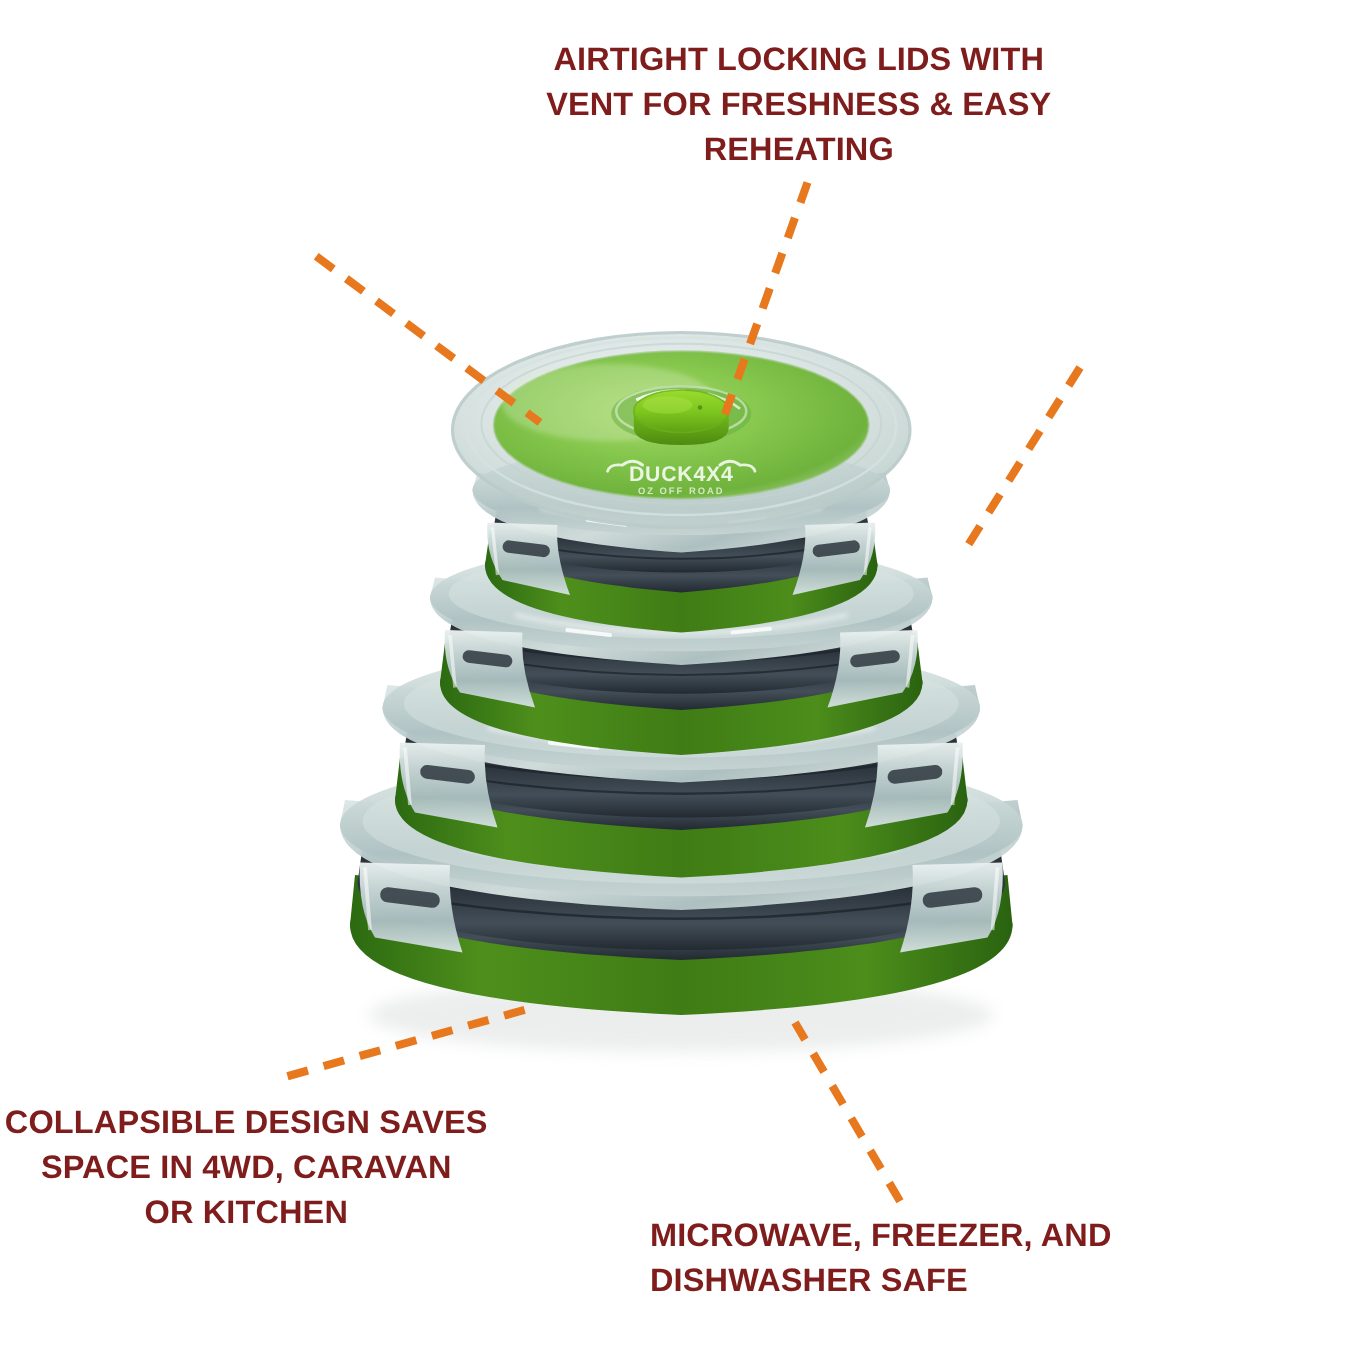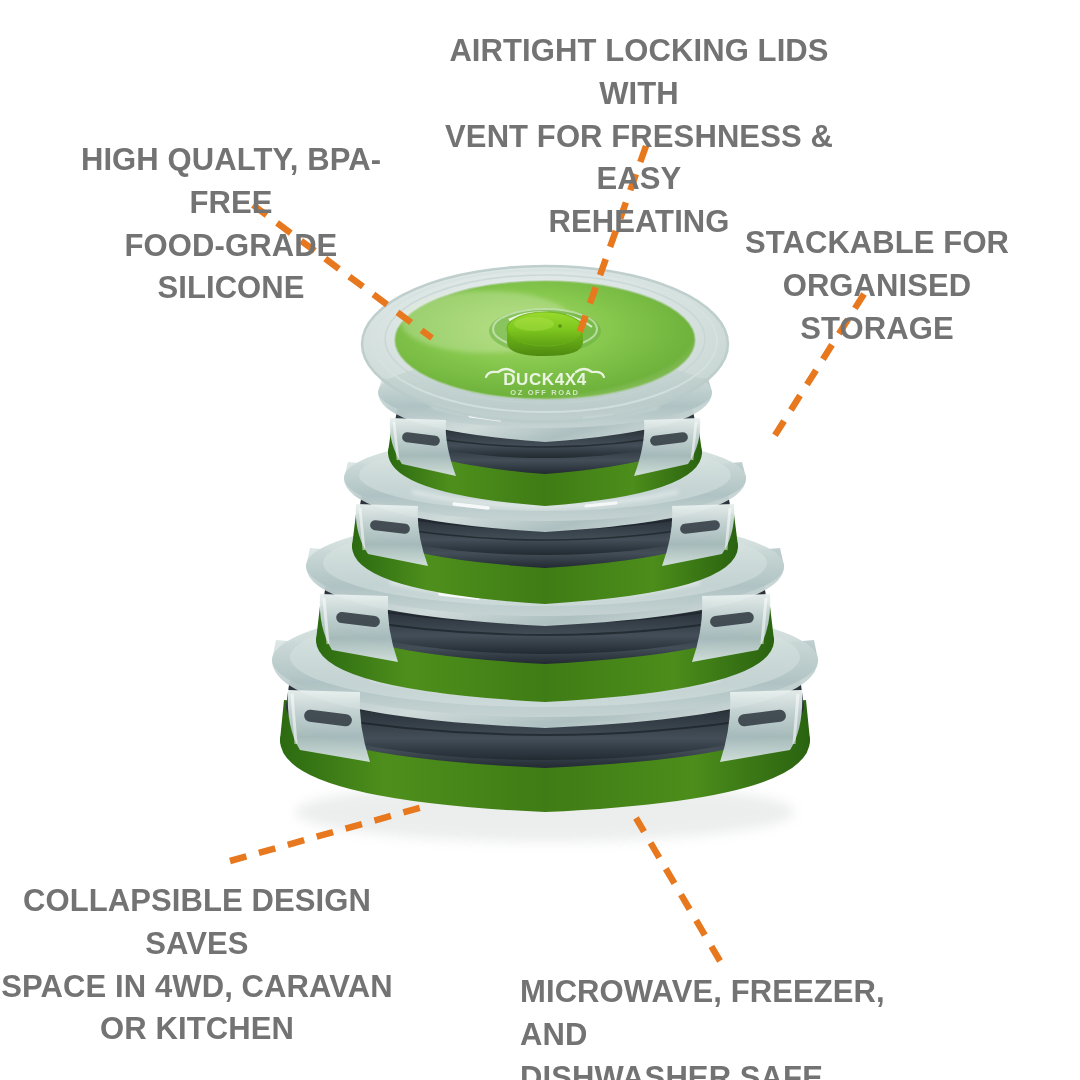--- a/index.html
+++ b/index.html
@@ -12,24 +12,24 @@
   }
   #stage {
     position:relative;
     width:1080px; height:1080px;
     background:#ffffff;
   }
 
   
   .callout {
     position:absolute;
-    color:#737373;
+    color:#7f1d1d;
     font-family:"Liberation Sans", sans-serif;
     font-weight:bold;
-    font-size:31px;
+    font-size:26px;
     line-height:1.38;
     letter-spacing:0.1px;
     white-space:pre-line;
     text-transform:uppercase;
   }
   .ca-top     { left:429px;  top:30px;   width:420px; text-align:center; }
   .ca-left    { left:48px;   top:139px;  width:366px; text-align:center; }
   .ca-right   { left:722px;  top:222px;  width:310px; text-align:center; }
   .ca-botleft { left:-3px;   top:880px;  width:400px; text-align:center; }
   .ca-botright{ left:520px;  top:971px;  width:420px; text-align:left; }
@@ -283,23 +283,19 @@
         <line x1="253" y1="205" x2="432" y2="338" stroke="#E8781E" stroke-width="6.5" stroke-dasharray="17 13"></line>
         <line x1="864" y1="294" x2="772" y2="440" stroke="#E8781E" stroke-width="6.5" stroke-dasharray="17 13"></line>
         <line x1="230" y1="861" x2="430" y2="805" stroke="#E8781E" stroke-width="6.5" stroke-dasharray="17 13"></line>
         <line x1="720" y1="961" x2="636" y2="818" stroke="#E8781E" stroke-width="6.5" stroke-dasharray="17 13"></line>
       </g>
   </svg>
 
   <div class="callout ca-top">AIRTIGHT LOCKING LIDS WITH
 VENT FOR FRESHNESS &amp; EASY
 REHEATING</div>
-  <div class="callout ca-left">HIGH QUALTY, BPA-FREE
-FOOD-GRADE SILICONE</div>
-  <div class="callout ca-right">STACKABLE FOR
-ORGANISED STORAGE</div>
   <div class="callout ca-botleft">COLLAPSIBLE DESIGN SAVES
 SPACE IN 4WD, CARAVAN
 OR KITCHEN</div>
   <div class="callout ca-botright">MICROWAVE, FREEZER, AND
 DISHWASHER SAFE</div>
 
 </div>
 
 </body></html>

